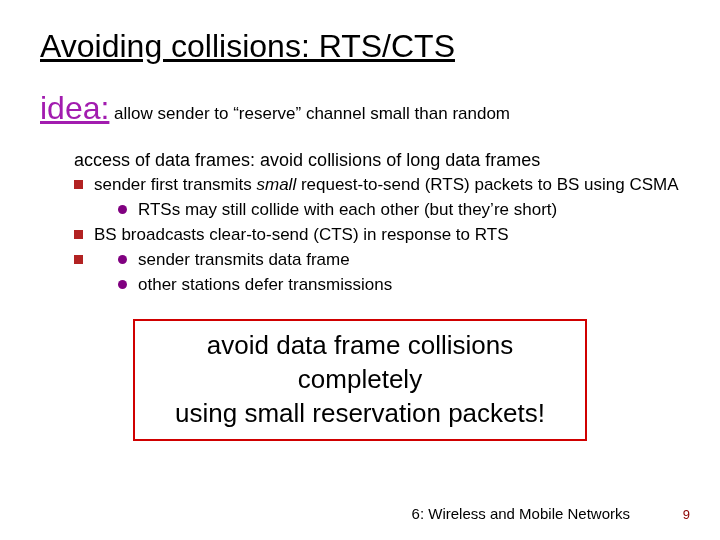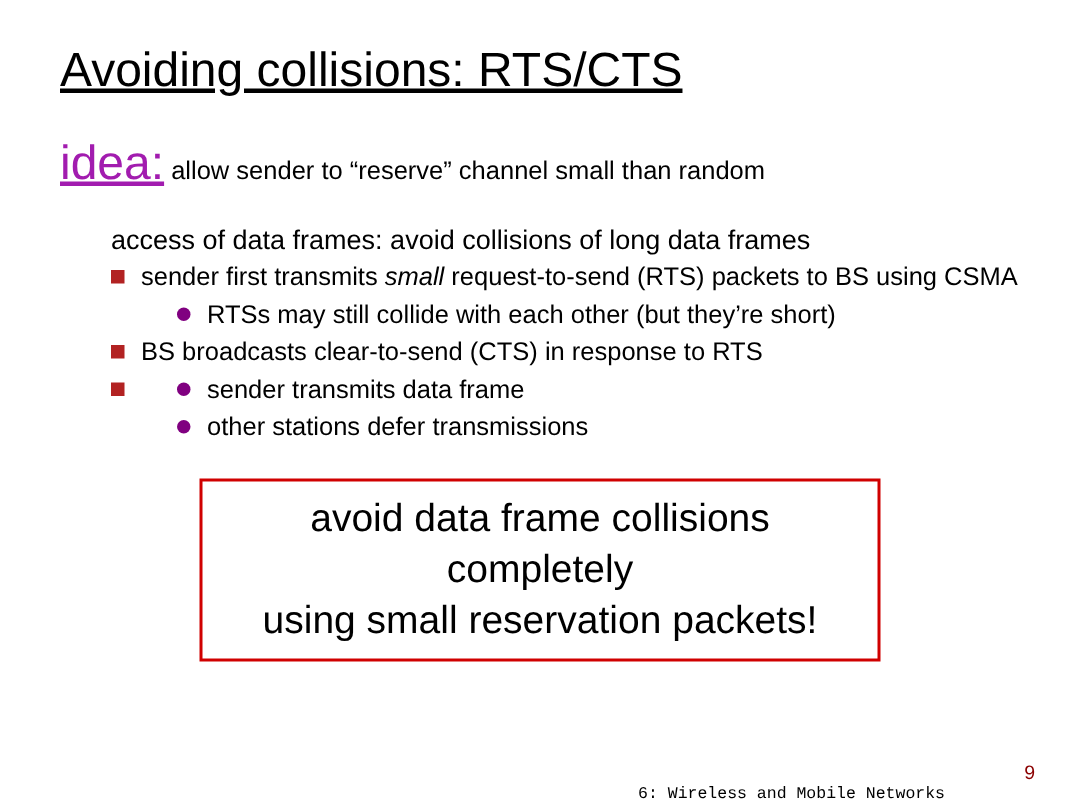--- a/index.html
+++ b/index.html
@@ -85,24 +85,23 @@
     margin: 22px auto 0 auto;
     width: 430px;
     border: 2px solid #d00000;
     text-align: center;
     font-size: 26px;
     line-height: 1.3;
     padding: 8px 10px;
   }
   .footer-left {
     position: absolute;
-    bottom: 4px;
+    bottom: 18px;
     right: 90px;
-    font-size: 11px;
-    font-family: Liberation Mono, monospace;
+    font-size: 15px;
   }
   .footer-right {
     position: absolute;
     bottom: 18px;
     right: 30px;
     font-size: 13px;
     color: #8b0000;
   }
   .ital { font-style: italic; }
 </style>

